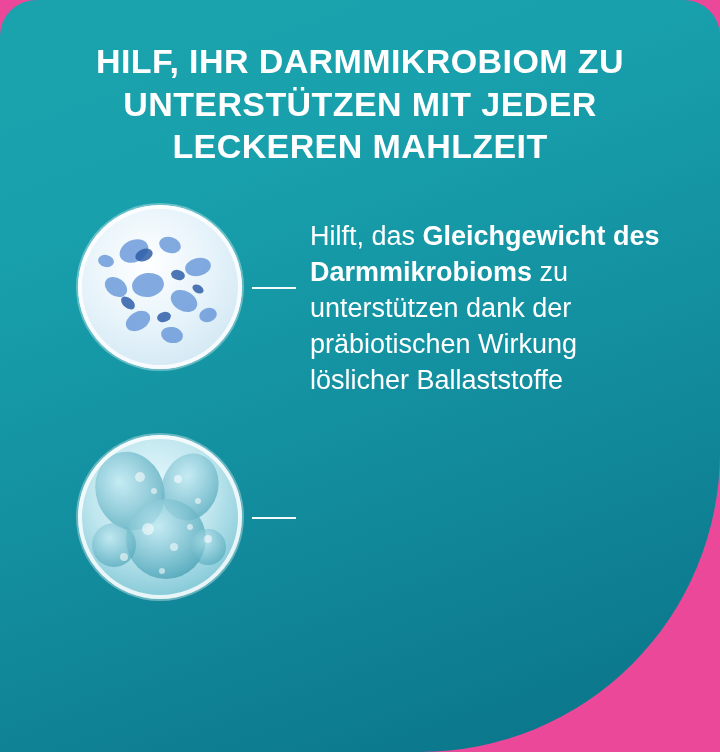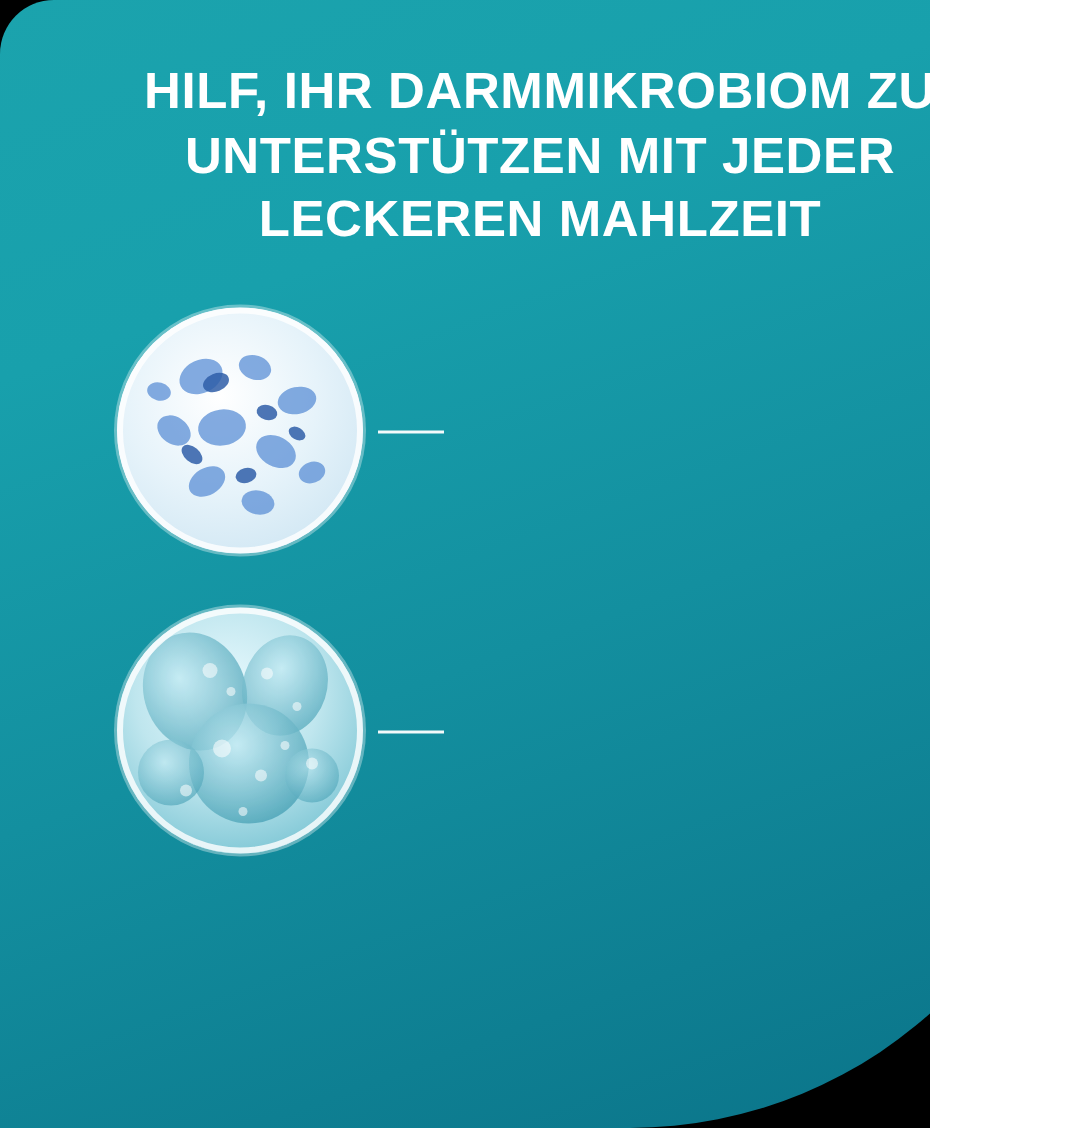--- a/index.html
+++ b/index.html
@@ -5,23 +5,23 @@
   html, body {
     margin: 0;
     padding: 0;
     background: #ffffff;
   }
   body {
     font-family: "Liberation Sans", sans-serif;
   }
   #page {
     position: relative;
-    width: 620px;
+    width: 720px;
     height: 752px;
-    background: #000000;
+    background: #ec4899;
     overflow: hidden;
   }
 
   
   .panel {
     position: absolute;
     left: 0;
     top: 0;
     width: 720px;
     height: 752px;
@@ -147,20 +147,23 @@
               <ellipse cx="100" cy="70" rx="7" ry="5" transform="rotate(14 100 70)"></ellipse>
               <ellipse cx="50" cy="98" rx="8" ry="5" transform="rotate(40 50 98)"></ellipse>
               <ellipse cx="86" cy="112" rx="7" ry="5" transform="rotate(-14 86 112)"></ellipse>
               <ellipse cx="120" cy="84" rx="6" ry="4" transform="rotate(30 120 84)"></ellipse>
             </g>
             <circle cx="82" cy="82" r="80" fill="none" stroke="#ffffff" stroke-width="4" opacity="0.8"></circle>
           </svg>
         </div>
       </div>
       <div class="connector"></div>
+      <div class="feature-text">
+        <span>Hilft, das </span><b>Gleichgewicht des Darmmikrobioms</b><span> zu unterstützen dank der präbiotischen Wirkung löslicher Ballaststoffe</span>
+      </div>
     </div>
 
     <div class="feature">
       <div class="bubble-wrap">
         <div class="bubble">
           <svg viewBox="0 0 164 164" xmlns="http://www.w3.org/2000/svg">
             <defs>
               <radialGradient id="g2" cx="45%" cy="35%" r="75%">
                 <stop offset="0%" stop-color="#eafaff"></stop>
                 <stop offset="50%" stop-color="#bfe6ee"></stop>

